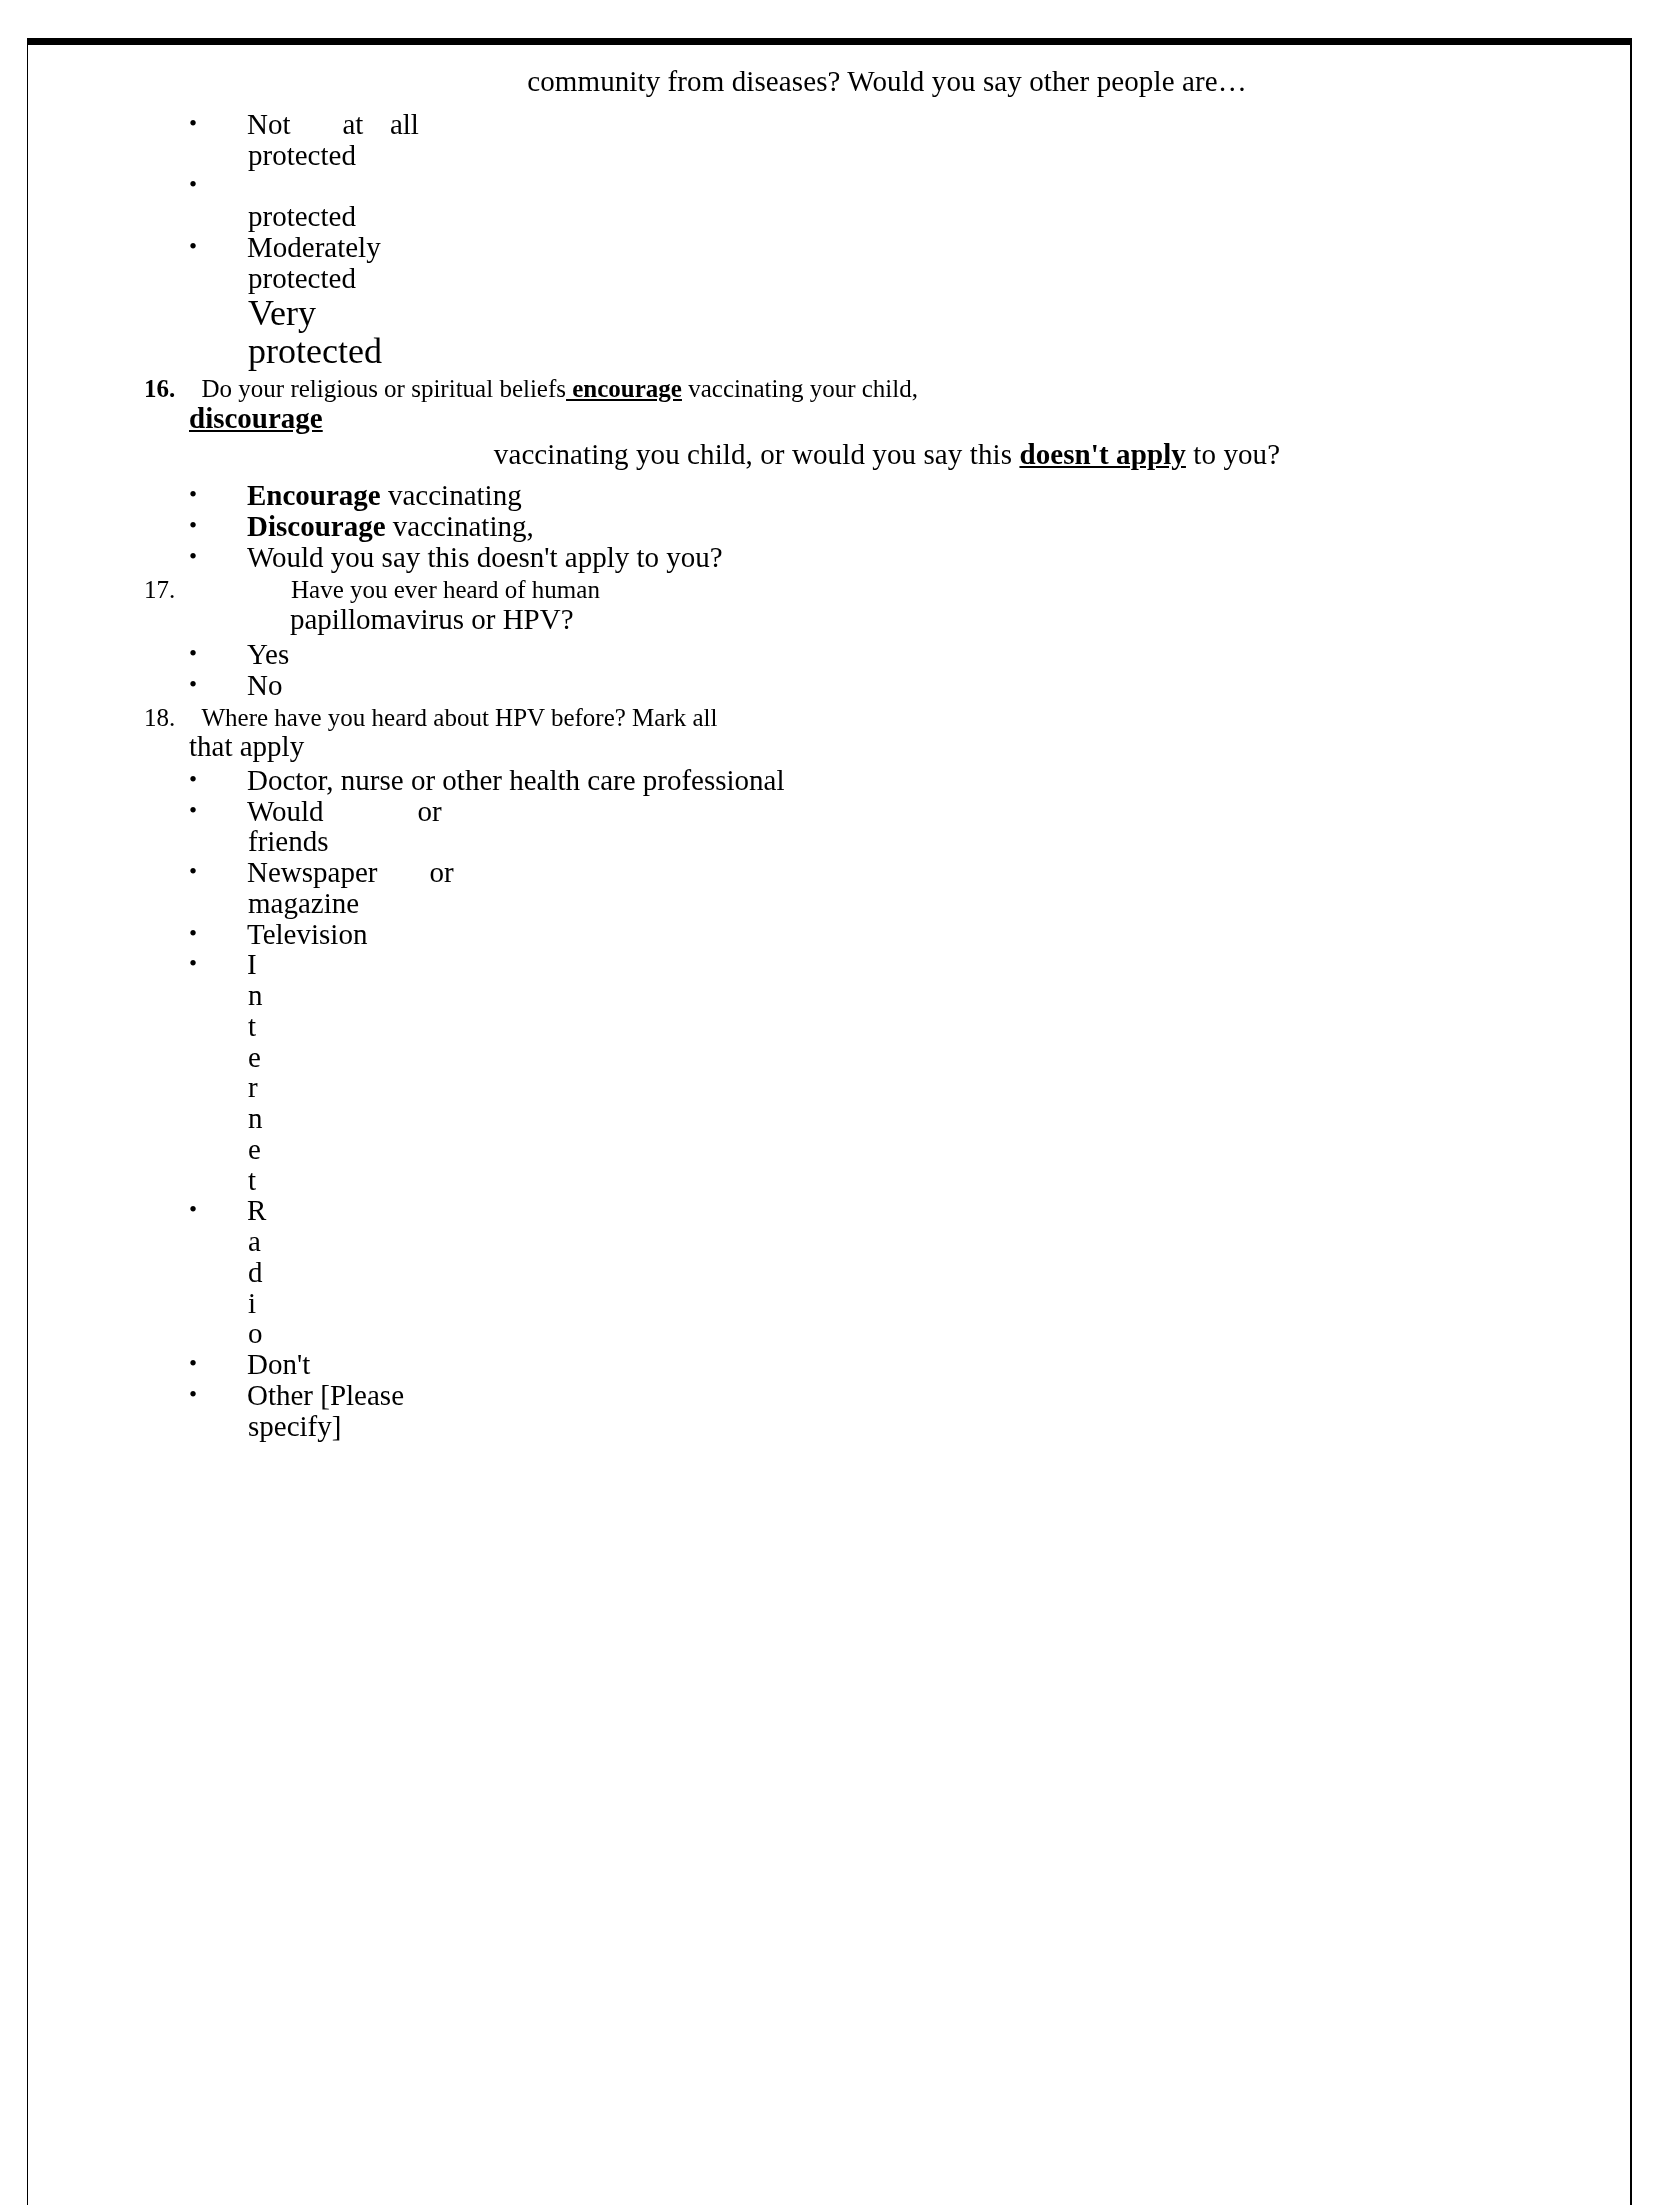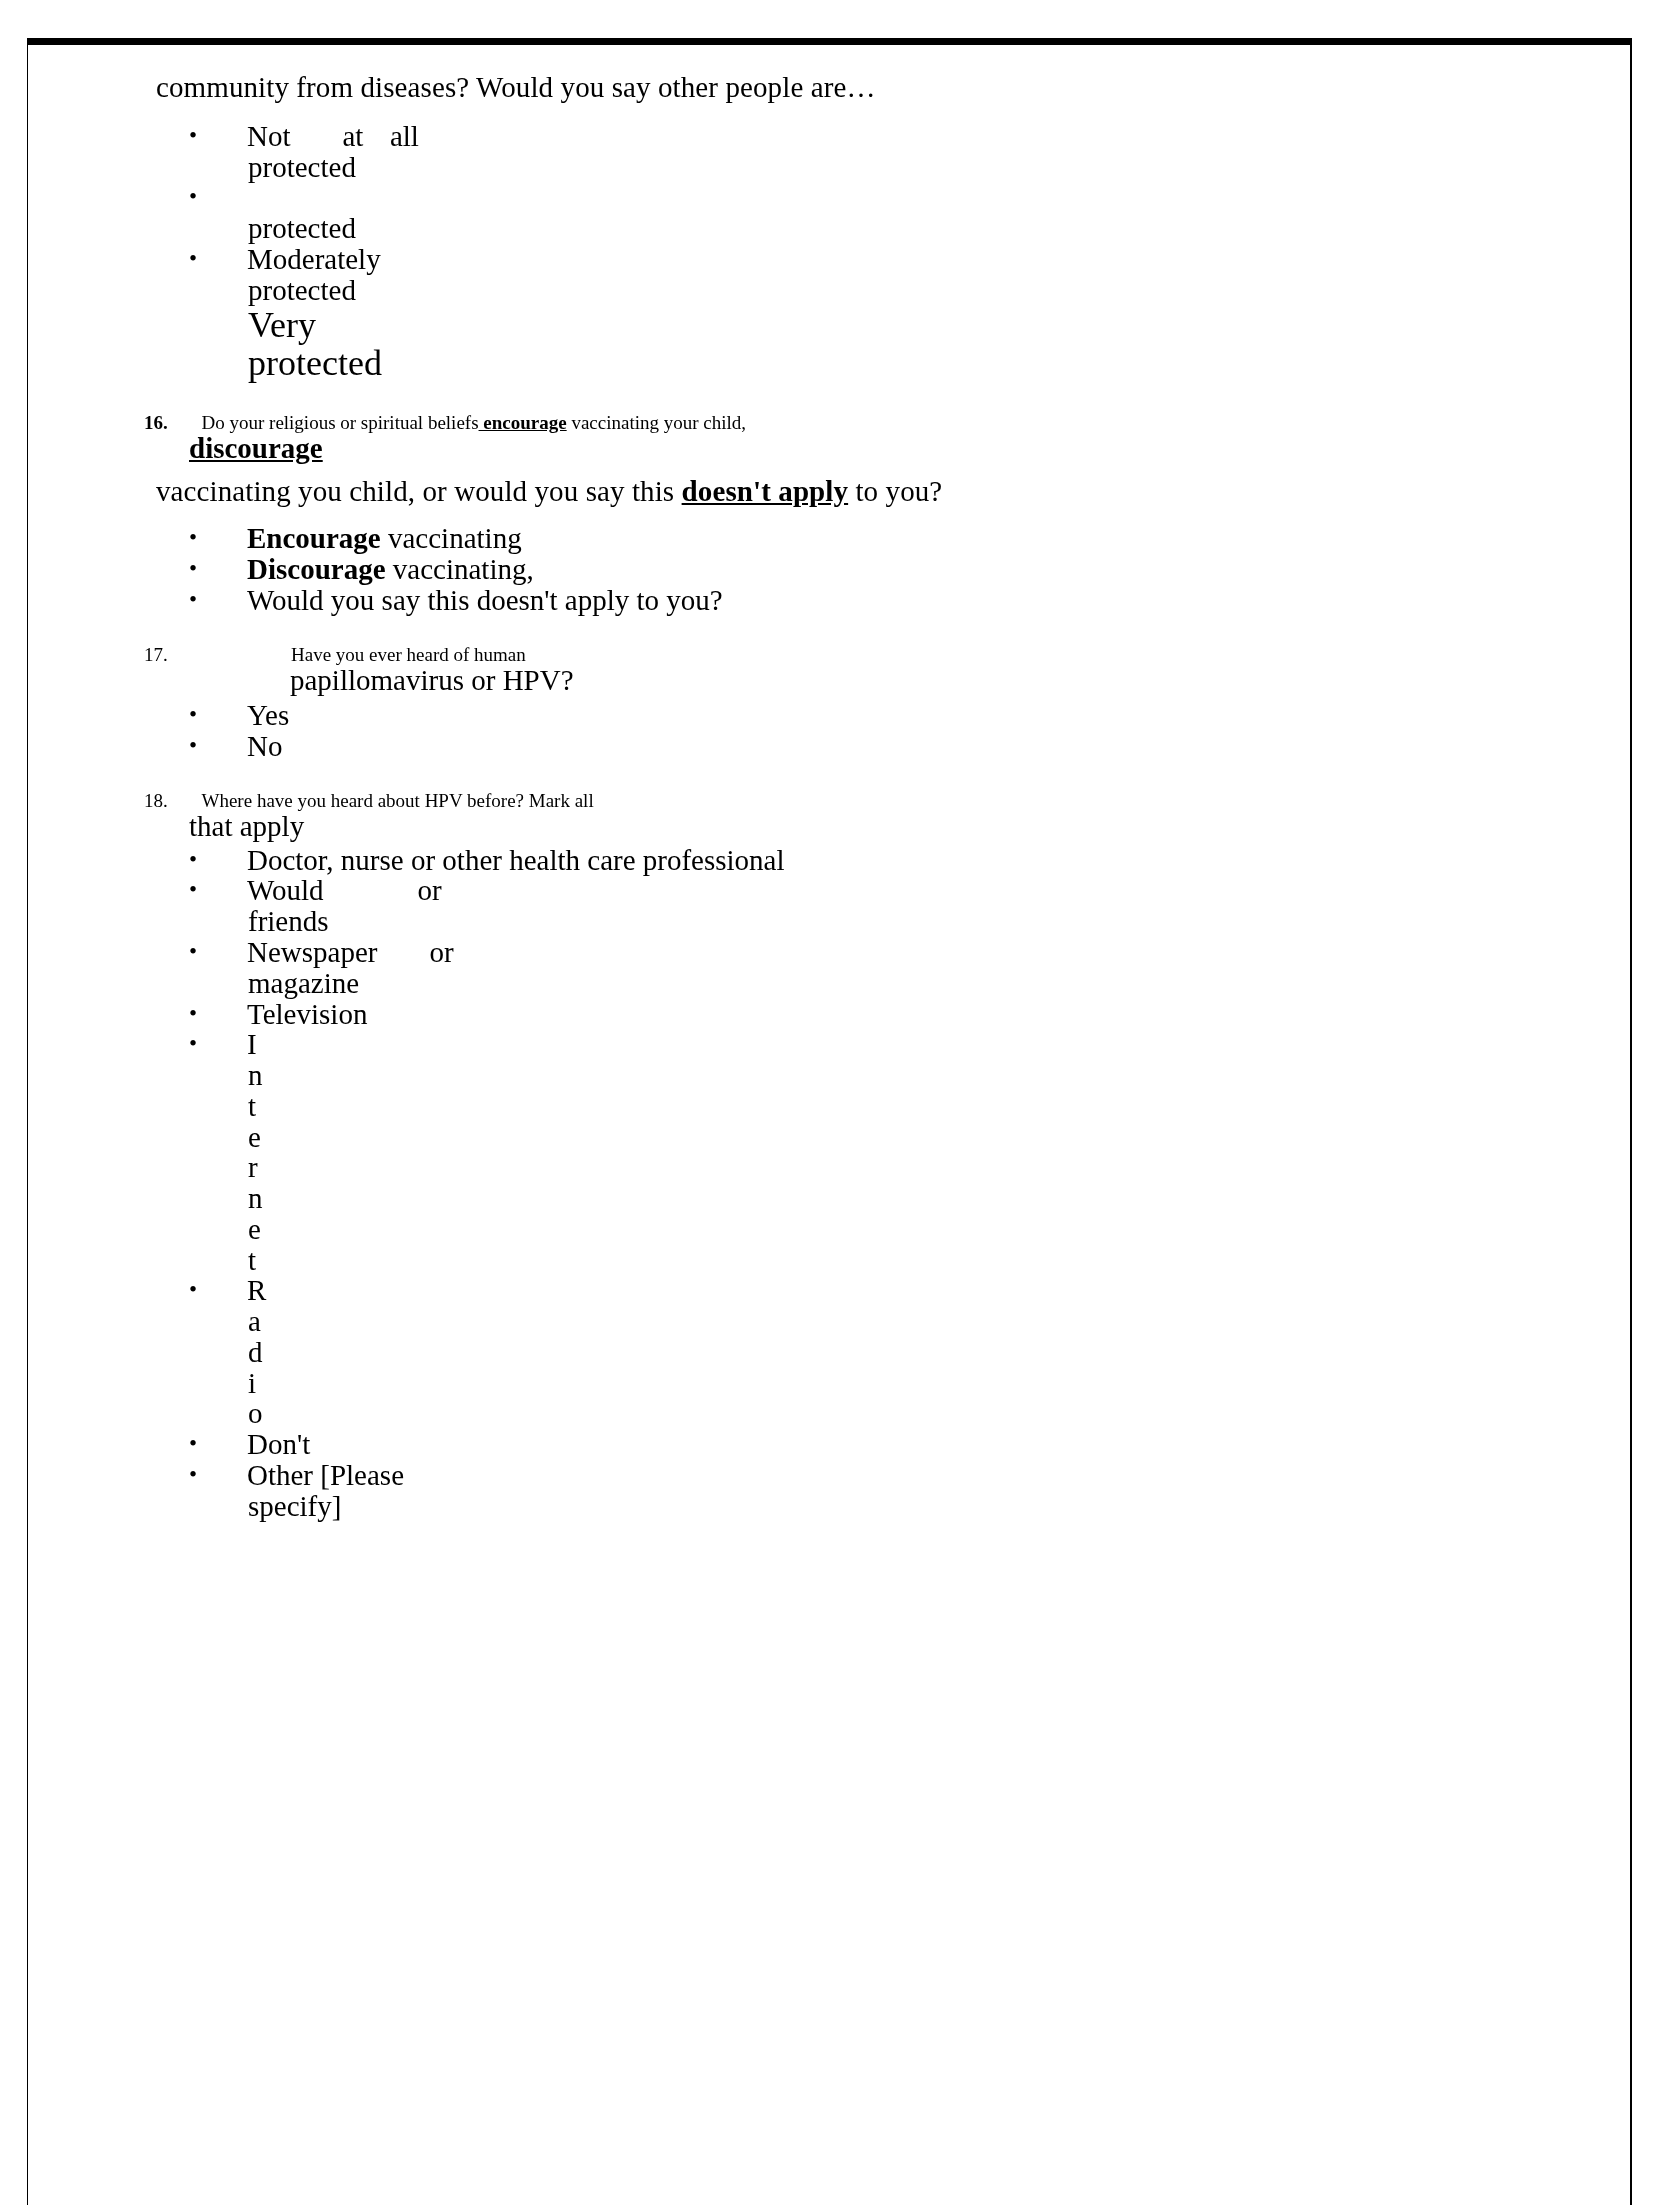--- a/index.html
+++ b/index.html
@@ -52,34 +52,34 @@
     top: 45px;
     bottom: 48px;
     padding: 0;
     box-sizing: border-box;
   }
 
   
   .para {
     font-size: 29px;
     line-height: 1.06;
-    margin: 12px;
+    margin: 6px;
     padding: 0 0 0 116px;
     letter-spacing: 0.1px;
+    text-align: center;
   }
   .para.first { padding-top: 15px; }
 
   
   .qrow {
     display: flex;
     align-items: flex-start;
-    font-size: 19px;
+    font-size: 25px;
     line-height: 1.06;
     padding-left: 116px;
-    margin-top: 25px;
   }
   .qnum {
     flex: 0 0 auto;
     min-width: 46px;
   }
   .qnum.bold { font-weight: bold; }
   .qbody {
     flex: 1 1 auto;
   }
   .qbody.tabbed { padding-left: 101px; }

